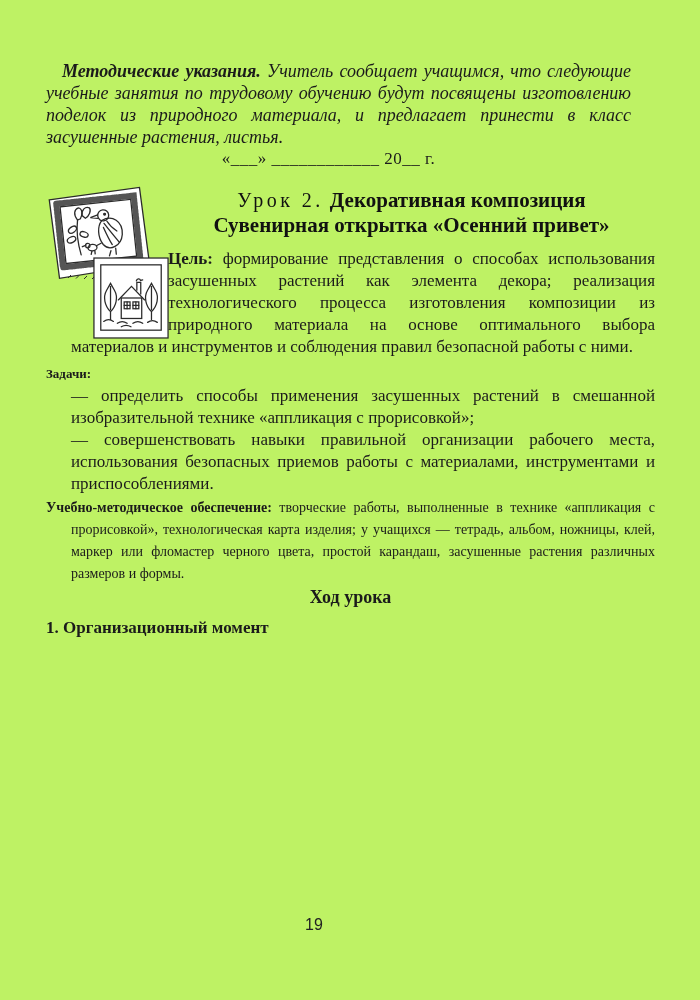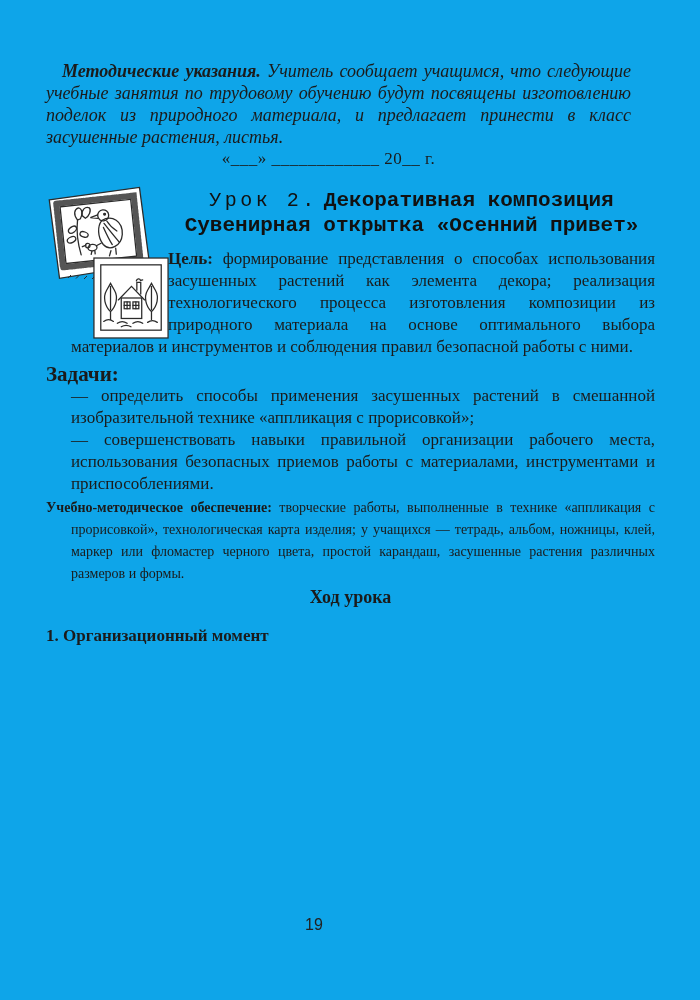--- a/index.html
+++ b/index.html
@@ -1,18 +1,18 @@
 <!DOCTYPE html>
 <html lang="ru"><head>
 <meta charset="utf-8">
 <style>
   html,body{margin:0;padding:0;background:#e8e8e8;}
   .page{
     width:700px;height:1000px;position:relative;overflow:hidden;
-    background:#0ea5e9;color:#1b1b1b;
+    background:#bef264;color:#1b1b1b;
     font-family:"Liberation Serif", serif;
     margin:0 auto;
   }
   .content{padding:0 45px 0 46px;}
   p,div.tline{margin:0;}
   .j{text-align:justify;hyphens:auto;-webkit-hyphens:auto;}
 
   
   .intro{
     padding-top:60px;font-size:18px;line-height:22px;
@@ -27,39 +27,39 @@
   }
 
   
   .lesson{margin-top:16px;}
   .illustration{float:left;width:122px;height:150px;position:relative;}
   .frame1{position:absolute;top:0;left:0;width:104px;height:94px;}
   .frame2{position:absolute;top:70px;left:46px;width:78px;height:84px;}
 
   .lesson-title{
     padding-top:2px;text-align:center;
-    font-family:Liberation Mono, monospace;font-weight:bold;
+    font-family:Liberation Serif, serif;font-weight:bold;
     font-size:21px;line-height:25px;color:#111;
   }
   .urok{
     font-weight:400;letter-spacing:3.5px;font-size:20px;margin-right:6px;
   }
 
   .goal{margin-top:10px;margin-left:25px;font-size:17px;line-height:22px;}
   .goal b,.hang b,.headword{font-weight:bold;}
 
-  .headword{margin-top:5px;font-size:21px;line-height:22px;}
+  .headword{margin-top:5px;font-size:13px;line-height:22px;}
   .item{margin-left:25px;font-size:17px;line-height:22px;}
   .hang{margin-top:2px;margin-left:25px;text-indent:-25px;font-size:14px;line-height:22px;}
 
   .course-heading{
     margin-top:10px;text-align:center;font-weight:bold;
     font-size:18px;line-height:24px;
   }
-  .step-title{margin-top:16px;font-weight:bold;font-size:17px;line-height:22px;}
+  .step-title{margin-top:8px;font-weight:bold;font-size:17px;line-height:22px;}
   .step-text{font-size:17px;line-height:22px;}
 
   .page-number{
     position:absolute;top:916px;left:0;width:628px;text-align:center;
     font-family:"Liberation Sans", sans-serif;font-size:16px;color:#222;
   }
 </style>
 </head>
 <body>
 

